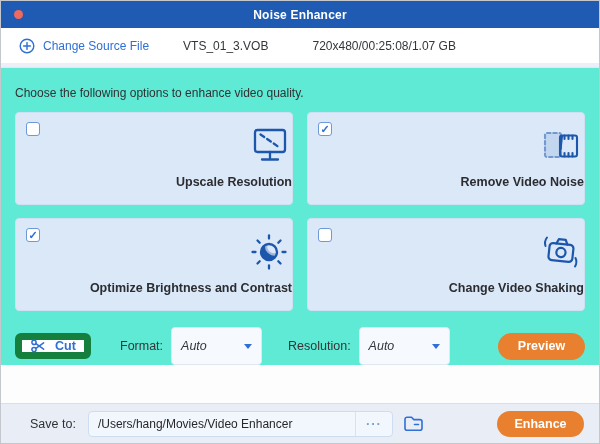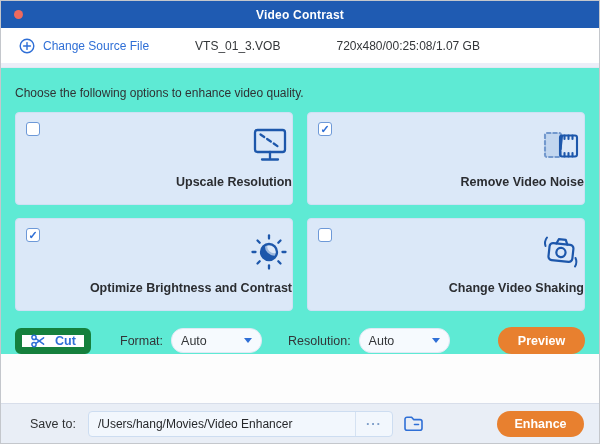--- a/index.html
+++ b/index.html
@@ -22,21 +22,20 @@
   }
   .titlebar-title {
     width:100%; text-align:center; color:#ffffff; font-size:12px;
     font-weight:600; letter-spacing:.2px;
   }
 
   
   .header {
     height:35px; background:#ffffff; display:flex; align-items:center;
     padding:0 18px;
-    gap:12px;
   }
   .change-source { display:flex; align-items:center; gap:8px; cursor:pointer; }
   .change-source-label { color:#2f6fd6; font-size:12px; font-weight:500; }
   .file-name { margin-left:34px; color:#333639; font-size:12px; }
   .file-info { margin-left:44px; color:#333639; font-size:12px; }
   .header-strip { height:5px; background:#eceef8; border-bottom:1px solid #e4e7f3; }
 
   
   .main { padding:12px 14px 0 14px; background:#5eead4; }
   .instruction { font-size:12px; color:#303234; margin:6px 0 12px 0; }
@@ -70,23 +69,23 @@
   .cut-button {
     display:flex; align-items:center; justify-content:center; gap:9px;
     width:76px; height:26px; background:#ffffff;
     border:7px solid #15803d; border-radius:6px; cursor:pointer;
   }
   .cut-label { color:#2f6fd6; font-size:12.5px; font-weight:bold; }
   .field-group { display:flex; align-items:center; }
   .field-label { font-size:12.5px; color:#333538; }
   .dropdown {
     display:flex; align-items:center; justify-content:space-between;
-    width:91px; height:25px; margin-left:8px; padding:0 9px;
-    background:#f6fafe; border:1px solid #e0e8f4; border-radius:12px;
-    font-size:12.5px; color:#333538; cursor:pointer;
+    width:91px; height:38px; margin-left:8px; padding:0 9px;
+    background:#f6fafe; border:1px solid #e0e8f4; border-radius:4px;
+    font-size:12.5px; color:#333538; cursor:pointer;font-style:italic;
   }
   .chevron-down {
     width:0; height:0; border-left:4.5px solid transparent;
     border-right:4.5px solid transparent; border-top:5.5px solid #2f6fd6;
   }
   .pill-button {
     width:87px; height:27px; border:none; border-radius:14px;
     background:#e8802f; color:#ffffff; font-size:12.5px; font-weight:bold;
     font-family:"Liberation Sans", sans-serif; cursor:pointer;
     display:flex; align-items:center; justify-content:center;
@@ -119,21 +118,21 @@
   }
   .spacer { flex:1; }
 </style>
 </head>
 <body>
 
 <div class="window">
 
   <div class="titlebar">
     <span class="traffic-close"></span>
-    <div class="titlebar-title">Video Contrast</div>
+    <div class="titlebar-title">Noise Enhancer</div>
   </div>
 
   <div class="header">
     <div class="change-source">
       <span style="display:flex;">
         <svg width="16" height="16" viewBox="0 0 16 16" fill="none" stroke="#2f6fd6" stroke-width="1.4" stroke-linecap="round">
           <circle cx="8" cy="8" r="6.8"></circle>
           <line x1="8" y1="4.6" x2="8" y2="11.4"></line>
           <line x1="4.6" y1="8" x2="11.4" y2="8"></line>
         </svg>

